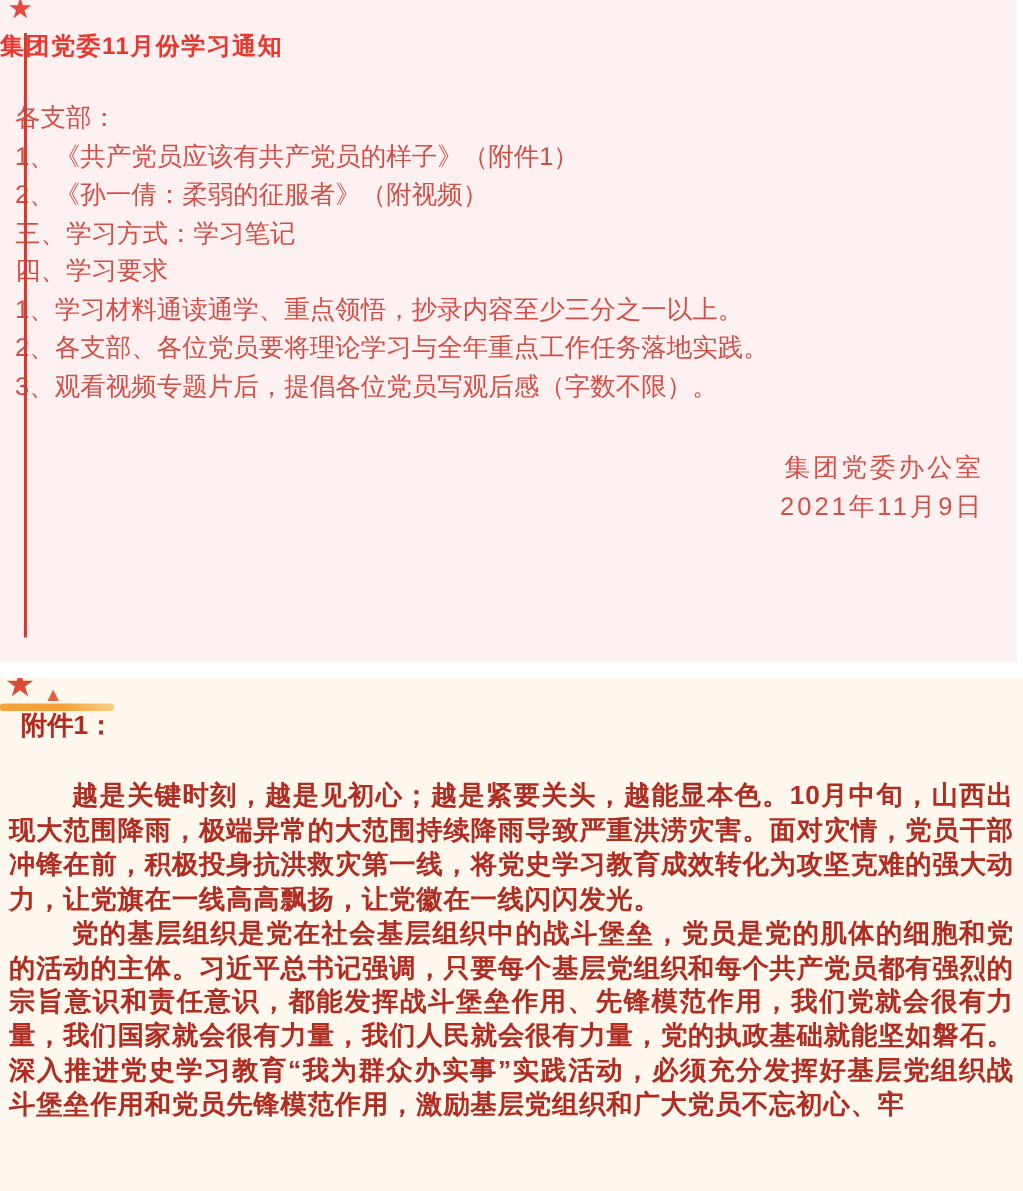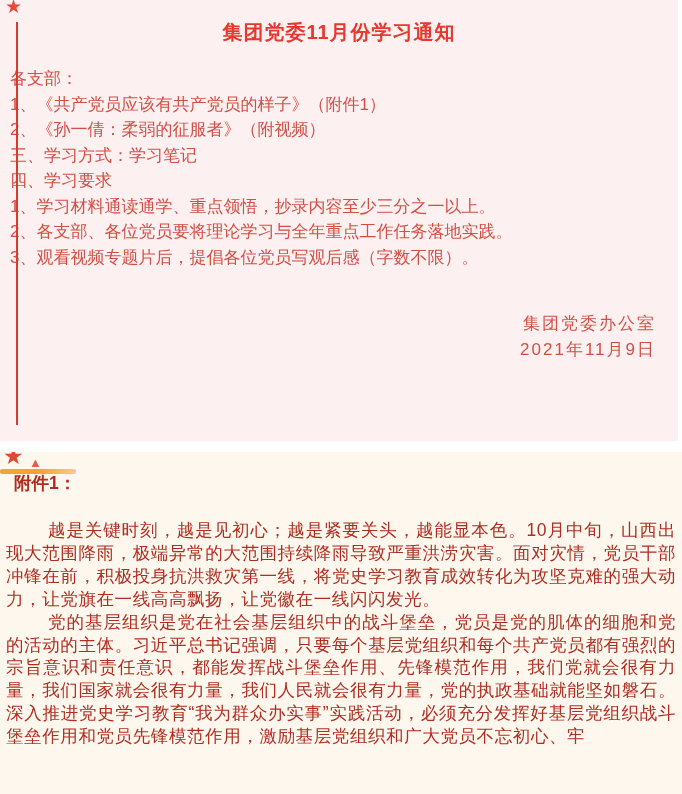--- a/index.html
+++ b/index.html
@@ -20,30 +20,30 @@
   .top-star {
     position: absolute; left: 5px; top: -3px;
     font-size: 19px; color: #e7473d; line-height: 1;
   }
   .v-line {
     position: absolute; left: 16px; top: 22px;
     width: 2px; height: 403px; background: #d73a2e;
   }
   .notice-title {
     margin: 0; padding-top: 20px;
-    text-align: center;
-    font-size: 20px; font-weight: bold; color: #e6382e;
+    text-align: left;
+    font-size: 16px; font-weight: bold; color: #e6382e;
     letter-spacing: 1px; line-height: 24px;
   }
   .notice-body {
     margin-top: 22px; padding-left: 10px; padding-right: 10px;
     font-size: 17px; color: #d24f46; line-height: 25.5px;
   }
   .signature {
-    margin-top: 41px; padding-right: 22px;
+    margin-top: 29px; padding-right: 22px;
     text-align: right;
     font-size: 17px; color: #d24f46; line-height: 26px;
     letter-spacing: 2px;
   }
 
   
   .gap { width: 682px; height: 11px; background: #ffffff; }
 
   
   .attachment {
@@ -76,20 +76,21 @@
     text-align: center;
     font-size: 19px; font-weight: bold; color: #c9150a;
     letter-spacing: 0.5px; line-height: 22px;
   }
   .para {
     margin: 0; padding: 0 6px;
     text-indent: 2.4em;
     font-size: 17.5px; color: #b02d21;
     line-height: 22.9px; letter-spacing: 0.6px;
     text-align: justify;
+    font-weight: bold;
   }
   .para.first { margin-top: 26px; }
 </style>
 </head>
 <body>
 
 <div class="page">
 
   <section class="notice">
     <span class="top-star">★</span>

